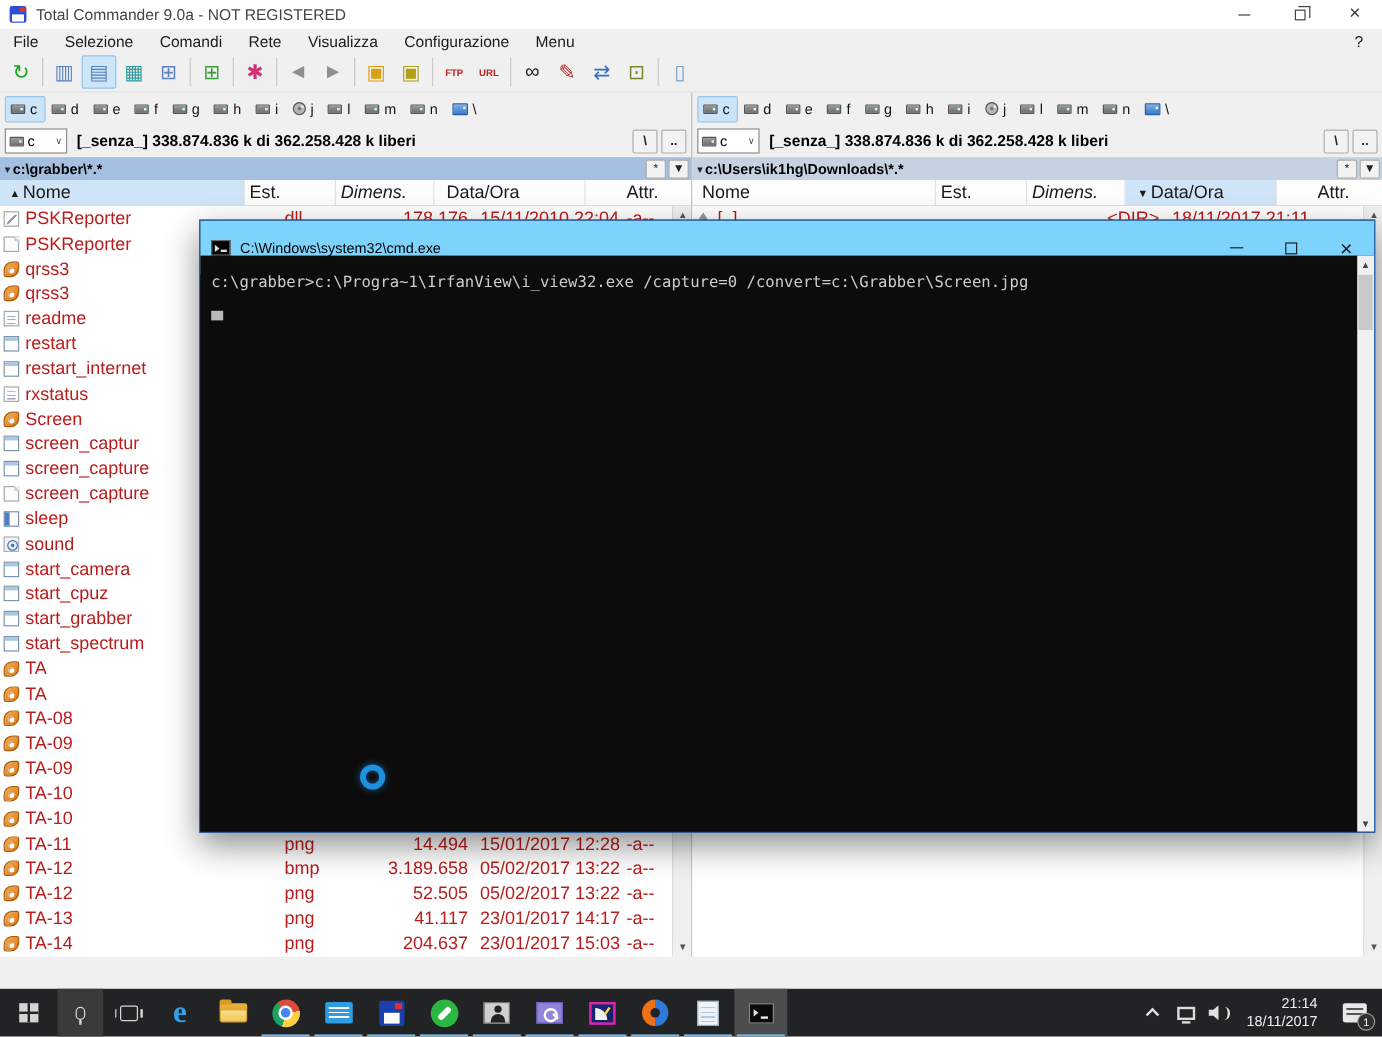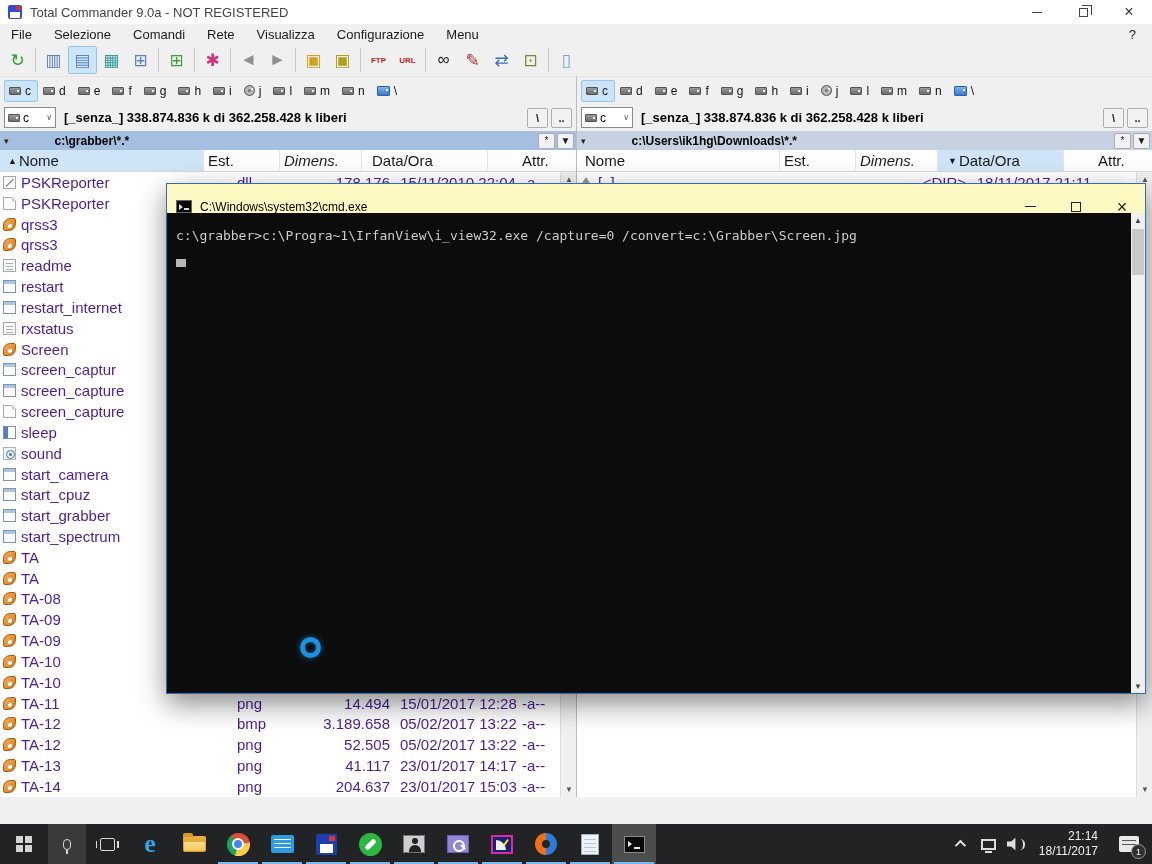--- a/index.html
+++ b/index.html
@@ -49,37 +49,37 @@
   .dcombo { width:52px; height:21px; background:#fff; border:1px solid #8a8a8a; display:flex; align-items:center; gap:3px; padding:0 3px; font-size:12px; }
   .dcombo .arr { margin-left:auto; font-size:8px; color:#555; }
   .vol-info { margin-left:8px; font-size:13px; font-weight:bold; color:#000; white-space:nowrap; }
   .irow-btns { margin-left:auto; display:flex; gap:3px; }
   .sq-btn { width:21px; height:20px; background:#f2f2f2; border:1px solid #adadad; border-radius:2px; display:flex; align-items:center; justify-content:center; font-size:11px; font-weight:bold; color:#222; }
 
   .prow { position:absolute; left:0; top:54px; width:100%; height:19px; display:flex; align-items:center; }
   .pleft .prow { background:#a4bfdf; }
   .pright .prow { background:#c6d2e2; }
   .prow .caret { font-size:9px; color:#222; margin:0 2px 0 4px; }
-  .path-text { font-size:12px; font-weight:bold; color:#000; white-space:nowrap;margin-left:44px; }
+  .path-text { font-size:12px; font-weight:bold; color:#000; white-space:nowrap; }
   .prow-btns { margin-left:auto; display:flex; gap:2px; padding-right:2px; }
   .xs-btn { width:17px; height:16px; background:#f2f2f2; border:1px solid #adadad; border-radius:2px; display:flex; align-items:center; justify-content:center; font-size:10px; color:#222; }
 
   .hrow { position:absolute; left:0; top:73px; width:100%; height:22px; display:flex; background:#fdfdfd; border-bottom:1px solid #d8d8d8; padding-right:16px; font-size:15px; color:#1a1a1a; }
   .hcell { display:flex; align-items:center; border-right:1px solid #e4e4e4; padding-left:4px; white-space:nowrap; overflow:hidden; }
   .h-name { flex:1; padding-left:8px; }
   .h-ext { width:76px; }
   .h-size { width:82px;font-style:italic; }
   .h-date { width:126px; padding-left:10px; }
   .h-attr { width:44px; padding-left:6px; border-right:none;margin-left:28px; }
   .hcell.sorted { background:#cfe4f6; }
   .sort-arr { font-size:9px; margin-right:2px; }
 
   .files { position:absolute; left:0; top:95px; right:16px; bottom:0; background:#fff; overflow:hidden; }
   .files-bg { position:absolute; left:0; top:95px; right:0; bottom:0; background:#fff; }
-  .frow { display:flex; align-items:center; height:20.84px; font-size:15px; color:#4c1d95; white-space:nowrap; }
+  .frow { display:flex; align-items:center; height:20.84px; font-size:15px; color:#b91c1c; white-space:nowrap; }
   .fic { width:13px; height:13px; margin:0 5px 0 3px; flex:0 0 13px; position:relative; }
   .fname { flex:1; min-width:0; overflow:hidden; }
   .fext { width:76px; padding-left:5px; }
   .fsize { width:82px; text-align:right; }
   .fdate { width:126px; padding-left:10px;text-align:center; }
   .fattr { width:44px; padding-left:6px; }
 
   
   .fi-irfan { background:linear-gradient(135deg,#f4ab5a,#d9790f); border-radius:55% 15% 55% 15%; border:1px solid #a85c08; }
   .fi-irfan::after { content:""; position:absolute; left:3px; top:4px; width:5px; height:5px; background:#fff; border-radius:50%; box-shadow:inset 1px 1px 0 #c96; }
@@ -105,21 +105,21 @@
   .pscroll .sarr.up { top:0; }
   .pscroll .sarr.down { bottom:0; }
 
   .statusbar { position:absolute; left:0; bottom:0; width:100%; height:27px; background:#f0f0f0; border-top:1px solid #d0d0d0; }
   .sbox { position:absolute; top:2px; height:23px; border:1px solid #b5b5b5; display:flex; align-items:center; padding-left:6px; font-size:13px; color:#000; background:#f0f0f0; white-space:nowrap; }
   .sbox.l { left:2px; width:572px; }
   .sbox.r { left:578px; width:572px; }
 
   
   .cmd { position:absolute; left:166px; top:183px; width:980px; height:511px; background:#0c0c0c; border:1px solid #2e6db5; box-shadow:0 10px 26px rgba(0,0,0,.45); }
-  .cmd-title { position:absolute; left:0; top:0; right:0; height:45px; background:#fef9c3; display:flex; align-items:center; }
+  .cmd-title { position:absolute; left:0; top:0; right:0; height:45px; background:#7dd3fc; display:flex; align-items:center; }
   .cmd-icon { width:16px; height:13px; margin:0 8px 0 9px; background:#000; border:1px solid #666; position:relative; }
   .cmd-icon::before { content:""; position:absolute; left:2px; top:3px; border-style:solid; border-width:3px 0 3px 4px; border-color:transparent transparent transparent #ddd; }
   .cmd-icon::after { content:""; position:absolute; left:7px; bottom:2px; width:5px; height:2px; background:#ddd; }
   .cmd-title-text { font-size:12px; color:#000; }
   .cmd-caption { margin-left:auto; display:flex; }
   .cmd-cap { width:46px; height:29px; display:flex; align-items:center; justify-content:center; }
   .cmd-cap .glyph-min { background:#222; width:11px; }
   .cmd-max { width:10px; height:10px; border:1px solid #222; }
   .cmd-cap .glyph-close { font-size:18px; color:#222; }
   .cmd-body { position:absolute; left:0; top:29px; right:0; bottom:0; background:#0c0c0c; }

